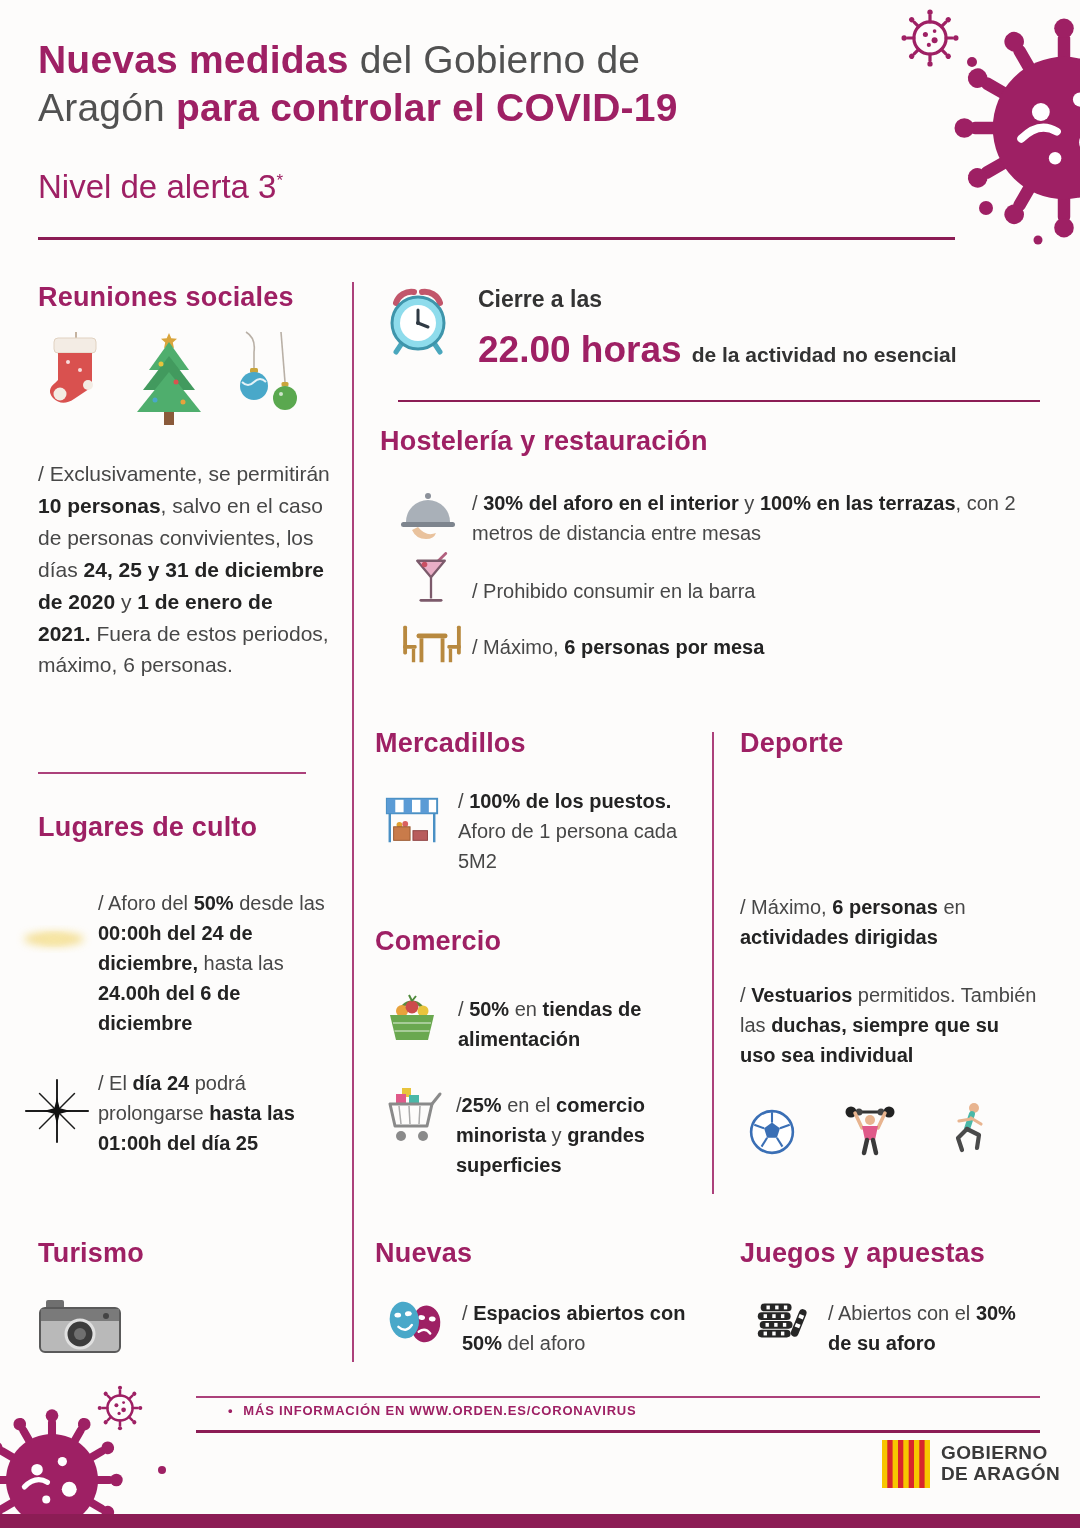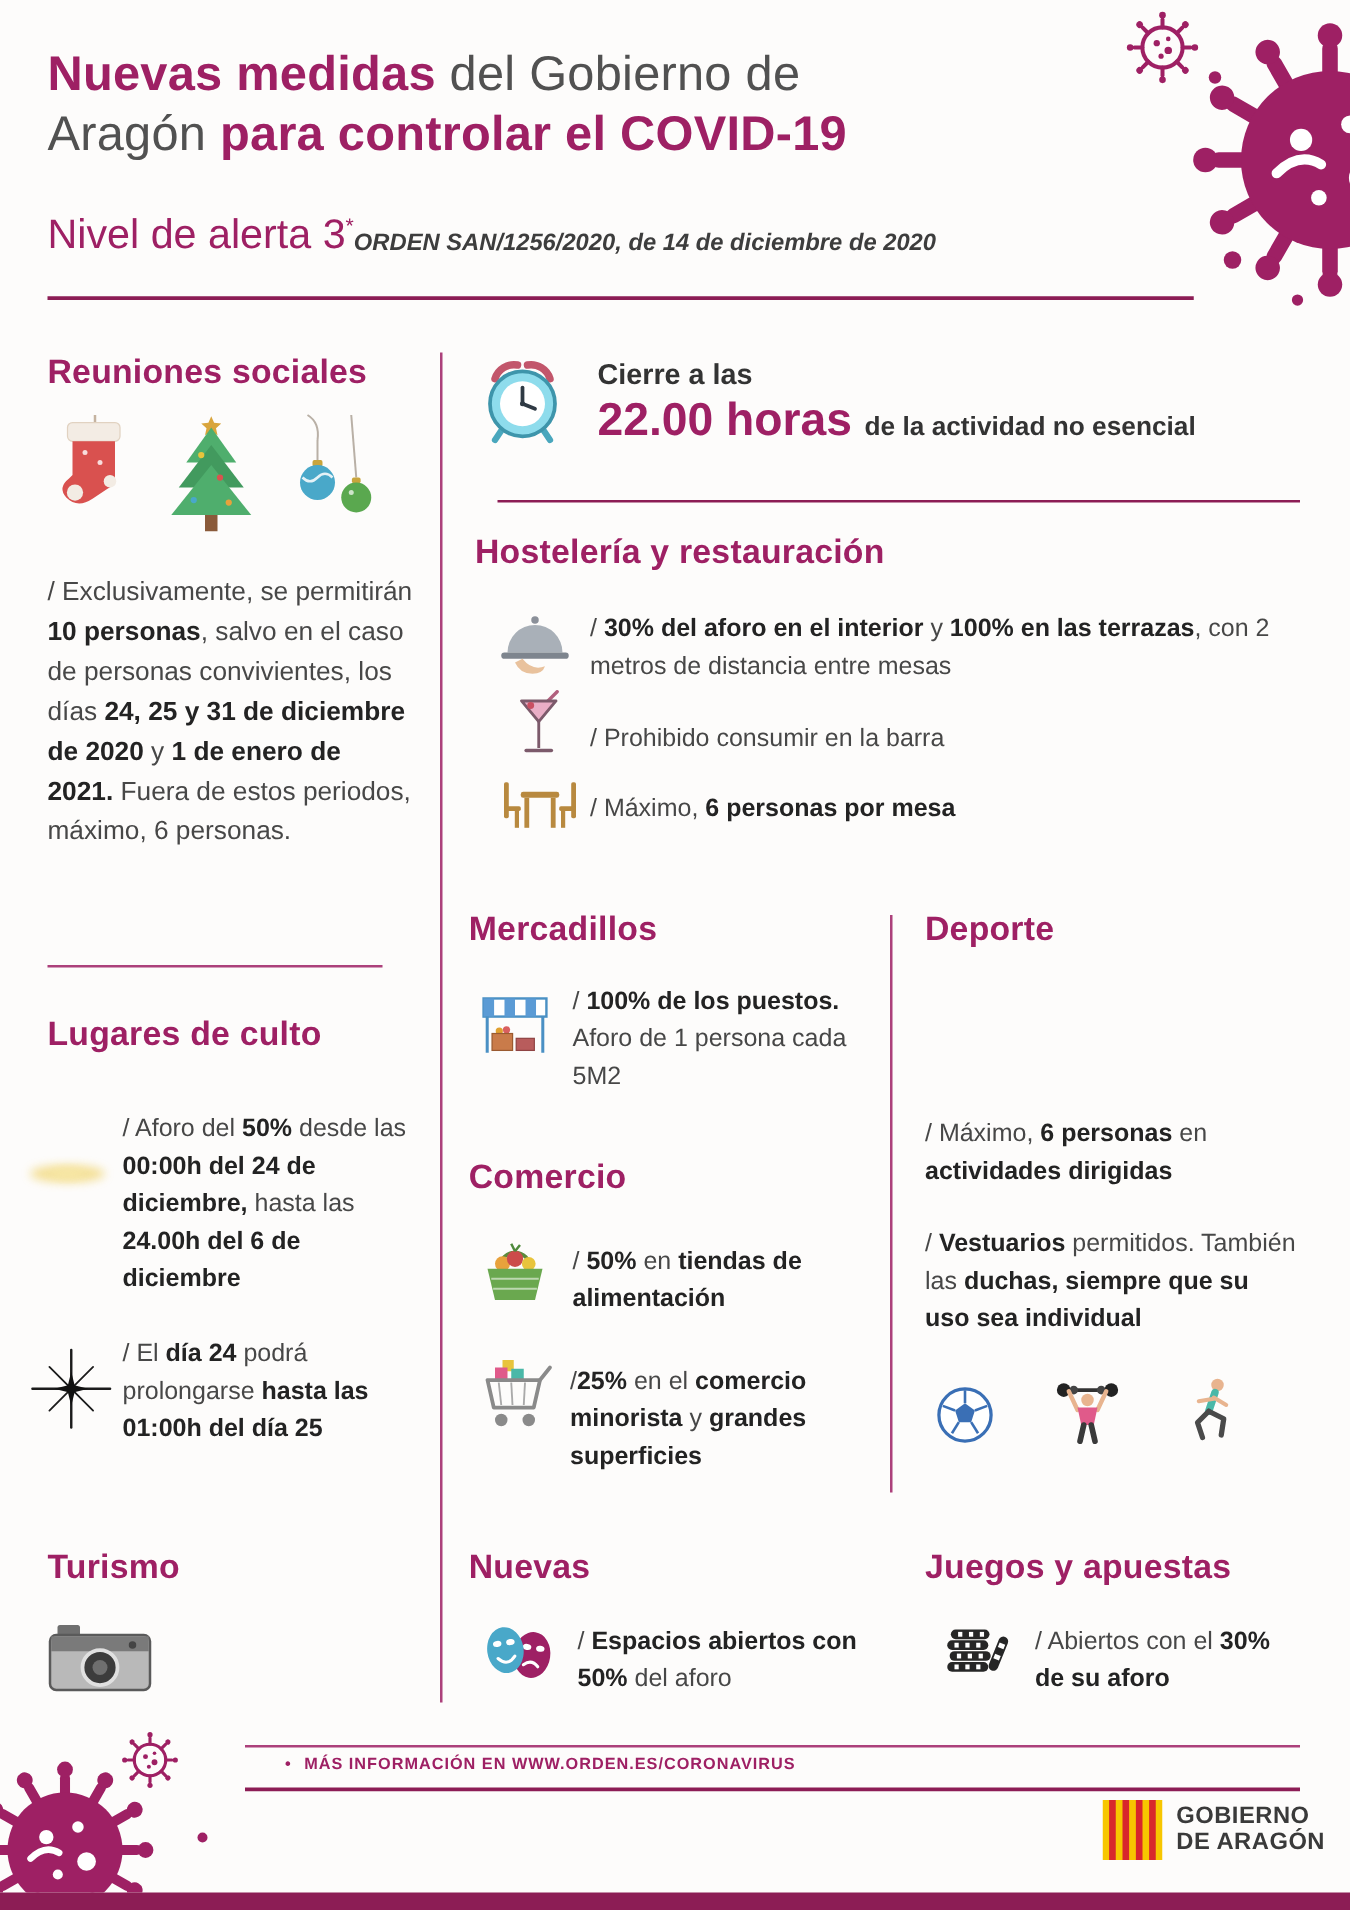--- a/index.html
+++ b/index.html
@@ -8,32 +8,32 @@
     --text:#474747;
     --bold-text:#232323;
     --page-bg:#fdfcfb;
   }
   *{margin:0;padding:0;box-sizing:border-box;}
   body{background:#e9e9e9;font-family:"Liberation Sans","DejaVu Sans",sans-serif;}
   .page{position:relative;width:1080px;height:1528px;background:var(--page-bg);overflow:hidden;margin:0 auto;}
   .abs{position:absolute;}
   .title{font-size:39px;line-height:1.22;color:#515151;font-weight:500;letter-spacing:.2px;}
   .title .b{color:var(--accent);font-weight:800;}
-  .alert-row{display:flex;align-items:flex-end;}
+  .alert-row{display:flex;align-items:center;gap:28px;}
   .alert{font-size:33px;color:var(--accent);font-weight:500;}
   .alert sup{font-size:17px;}
   .order{font-style:italic;font-size:19px;color:#3d3d3d;font-weight:700;}
   .rule{background:var(--accent-dark);}
   .rule-thin{background:var(--accent);opacity:.85;}
   .vline{width:2px;background:var(--accent);opacity:.85;}
   .h-sec{color:var(--accent);font-weight:700;font-size:27px;letter-spacing:.2px;}
   .txt{color:var(--text);font-size:20px;line-height:1.5;}
   .txt .b{font-weight:700;color:var(--bold-text);}
   .txt-lg{font-size:21px;line-height:1.52;}
-  .curfew-intro{font-size:23px;font-weight:700;color:#333;margin-bottom:2px;}
+  .curfew-intro{font-size:23px;font-weight:700;color:#333;margin-bottom:16px;}
   .curfew-time{font-size:37px;font-weight:800;color:var(--accent);}
   .curfew-scope{font-size:21px;font-weight:700;color:#333;margin-left:10px;}
   .finfo{display:flex;align-items:center;gap:10px;font-size:13px;font-weight:600;color:var(--accent);letter-spacing:.8px;}
   .finfo .b{font-weight:800;}
   .logo{display:flex;align-items:center;gap:11px;justify-content:center;}
   .logo-txt{font-size:19px;font-weight:800;color:#3a3a3a;line-height:1.1;letter-spacing:.4px;}
   .bottom-bar{position:absolute;left:0;top:1514px;width:1080px;height:14px;background:var(--accent-dark);}
 </style>
 </head>
 <body>
@@ -88,21 +88,20 @@
     </defs>
   </svg>
 
   <div class="abs title" style="left:38px;top:36px;width:830px">
     <div><span class="b">Nuevas medidas</span><span> del Gobierno de</span></div>
     <div><span>Aragón </span><span class="b">para controlar el COVID-19</span></div>
   </div>
 
   <div class="abs alert-row" style="left:38px;top:168px">
     <span class="alert"><span>Nivel de alerta 3</span><sup>*</sup></span>
-    <span class="order">ORDEN SAN/1256/2020, de 14 de diciembre de 2020</span>
   </div>
 
   <div class="abs rule" style="left:38px;top:237px;width:917px;height:3px"></div>
 
   <svg class="abs" style="right:0;top:0" width="212" height="268" viewBox="0 0 212 268">
     <g color="#9e2064">
       <use href="#virusO" transform="translate(62,38) scale(1.15)"></use>
       <use href="#virusF" transform="translate(196,128) scale(1.78)"></use>
       <circle cx="104" cy="62" r="5" fill="currentColor"></circle>
       <circle cx="118" cy="208" r="7" fill="currentColor"></circle>

